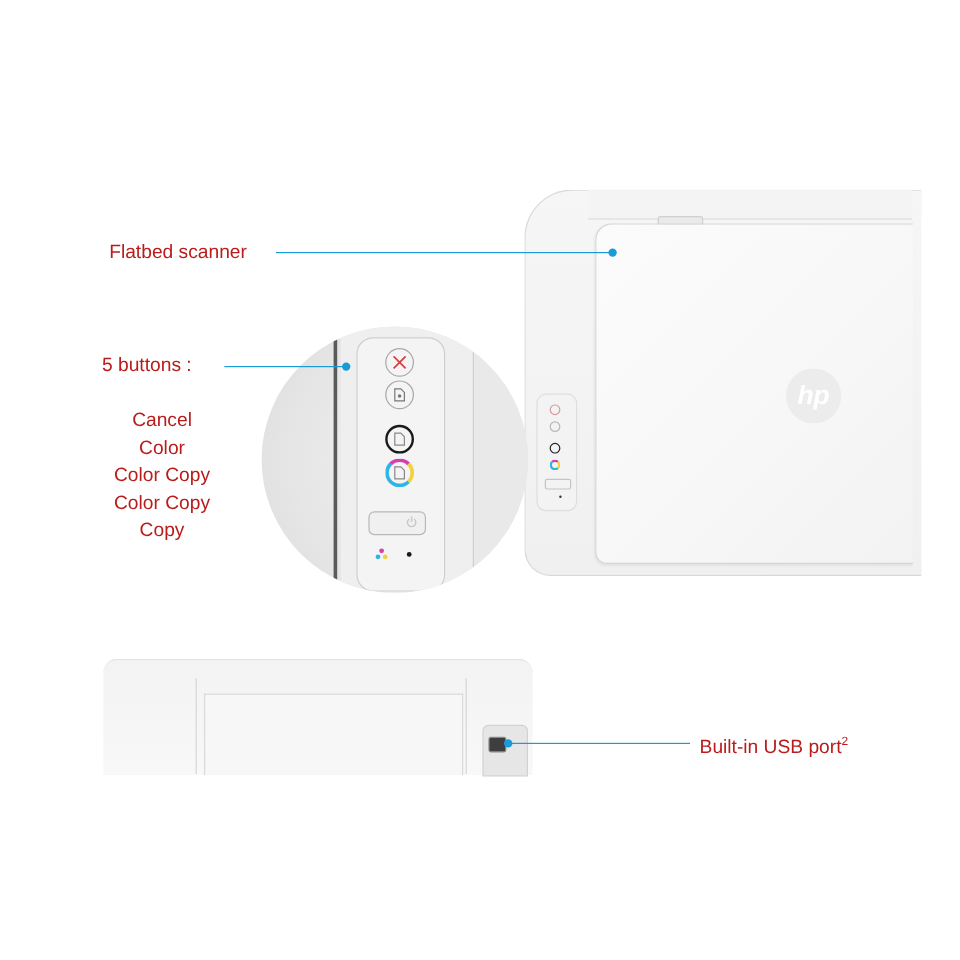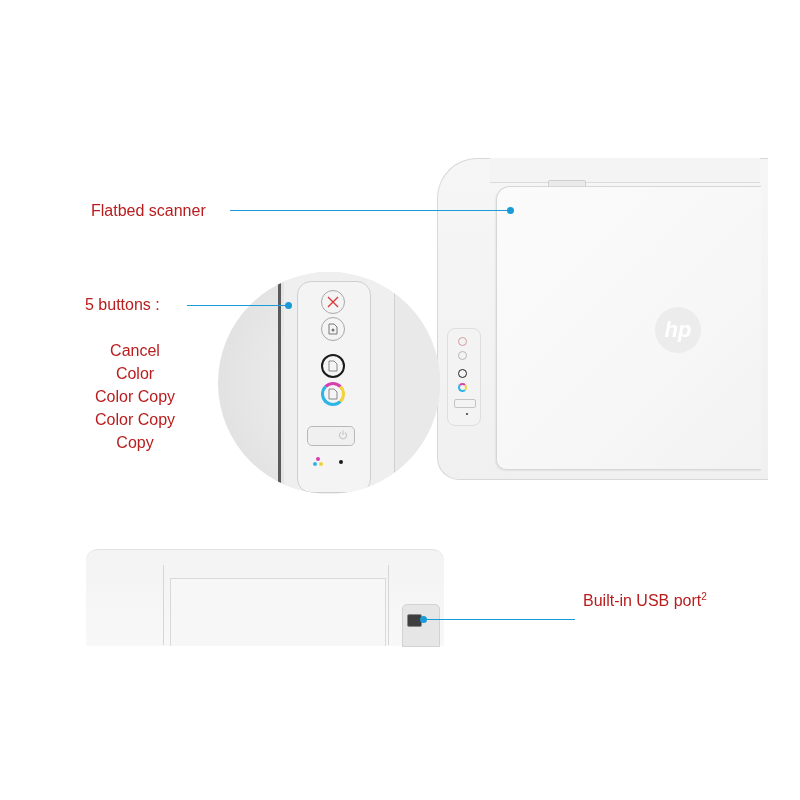--- a/index.html
+++ b/index.html
@@ -150,15 +150,15 @@
 <div class="abs" style="left:95px;top:339px;text-align:center;">
   <div class="label">Cancel</div>
   <div class="label">Color</div>
   <div class="label">Color Copy</div>
   <div class="label">Color Copy</div>
   <div class="label">Copy</div>
 </div>
 
 <div class="abs dot" style="left:420px;top:616px;"></div>
 <div class="abs leader" style="left:425px;top:619px;width:150px;"></div>
-<div class="abs label" style="left:583px;top:585px;">
+<div class="abs label" style="left:583px;top:607px;">
   <span>Built-in USB port</span><sup style="font-size:10px;">2</sup>
 </div>
 
 </body></html>

